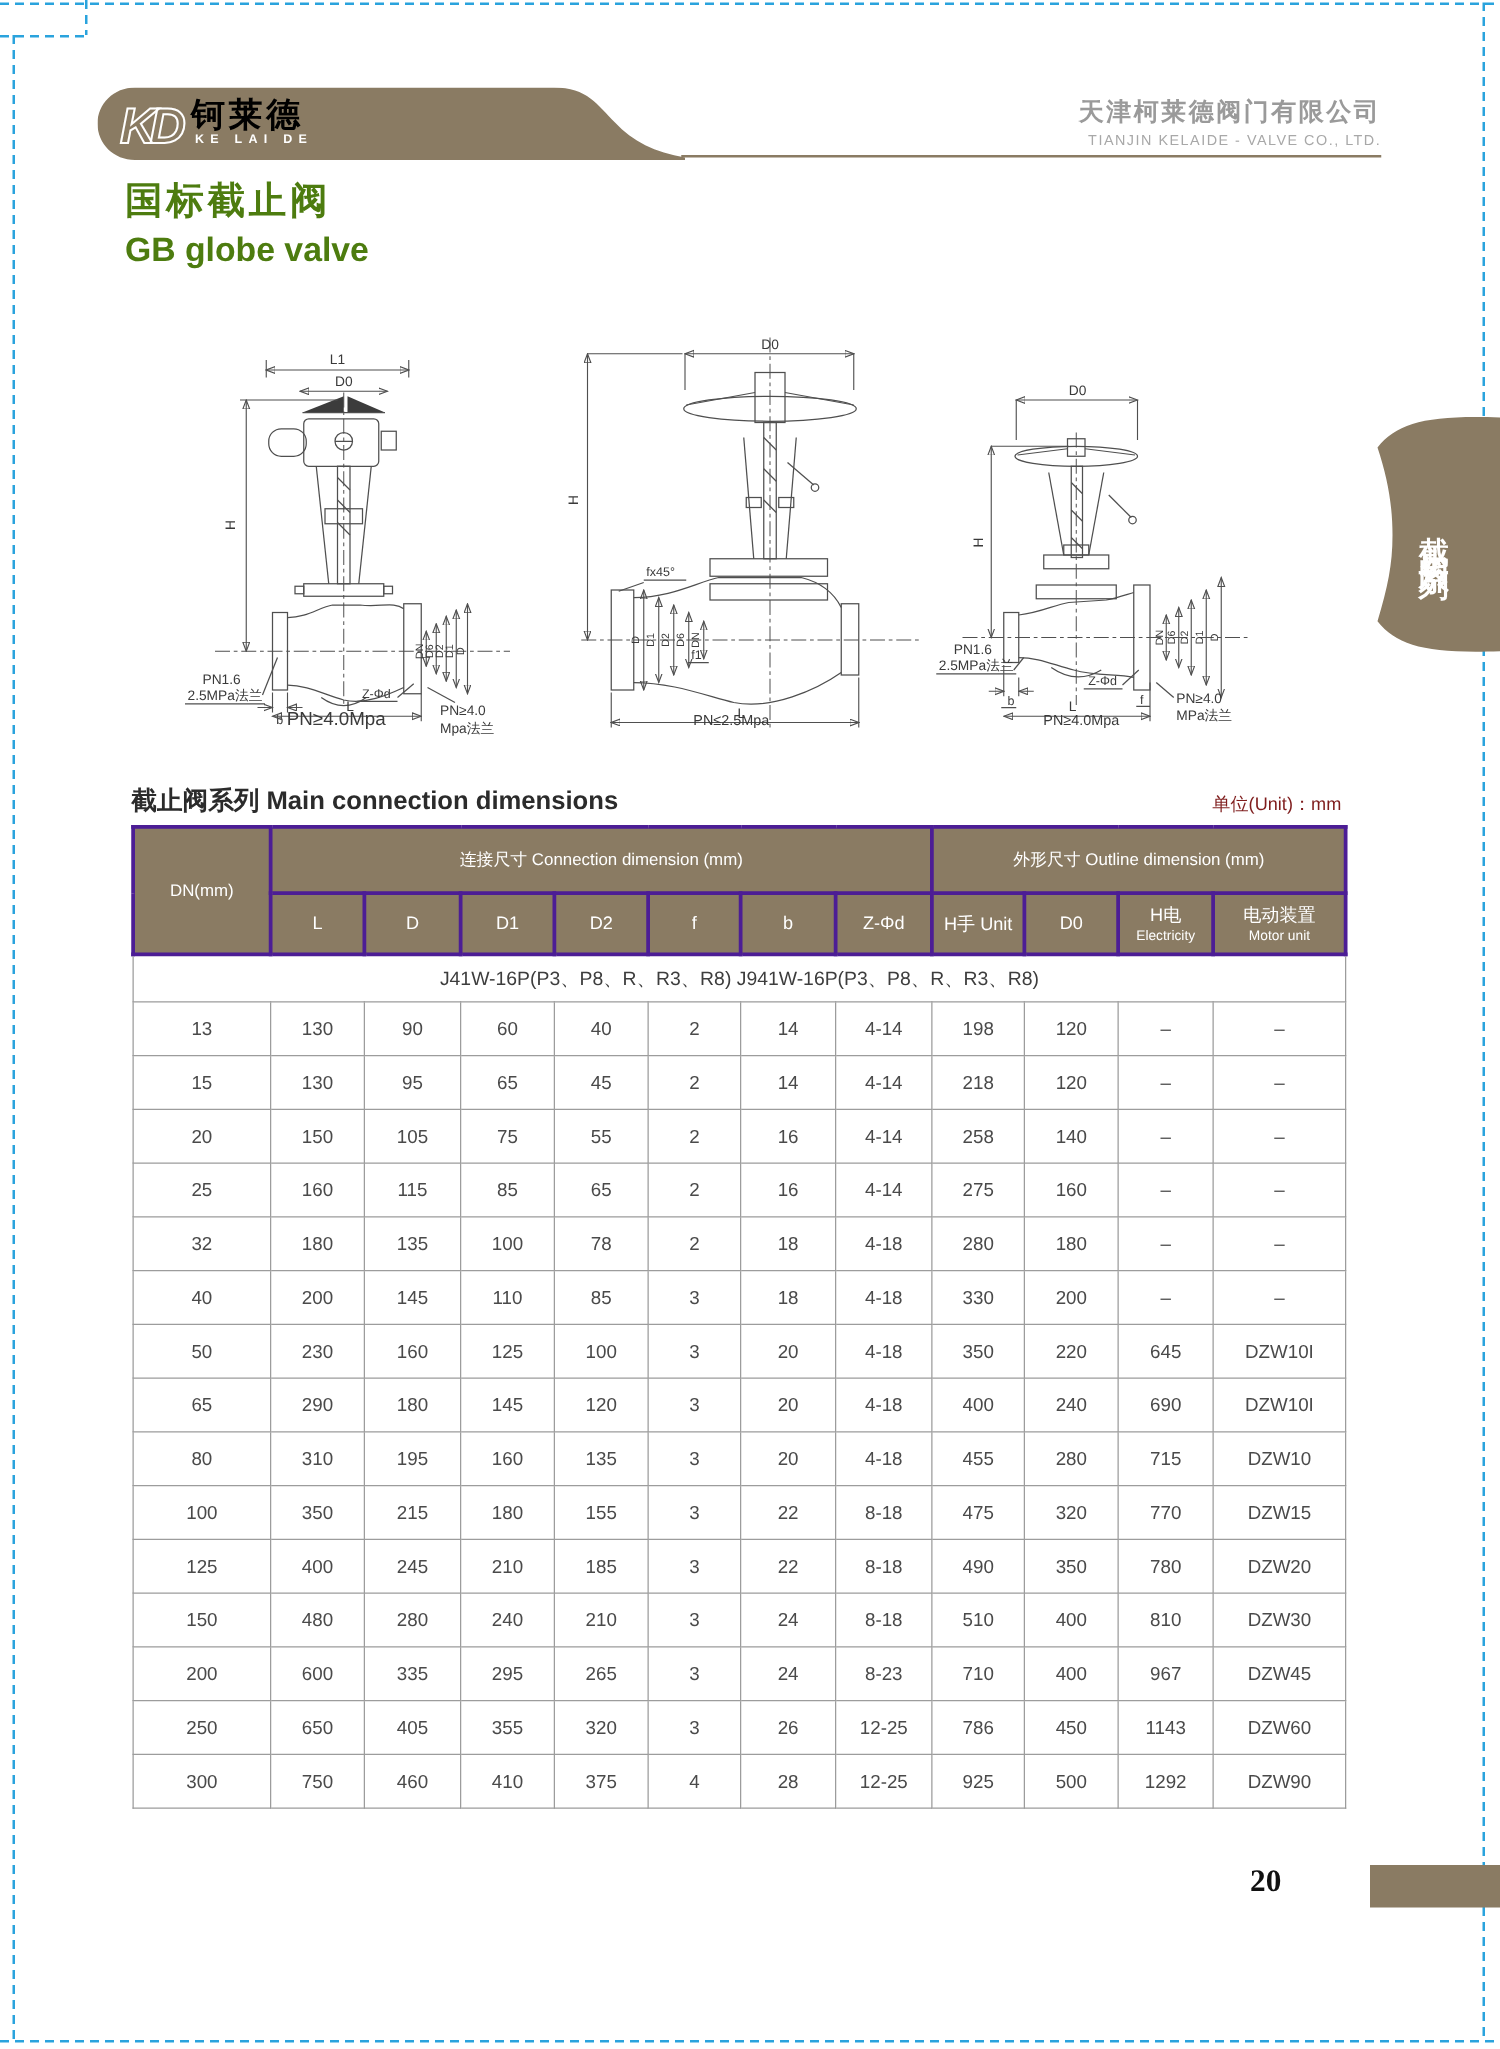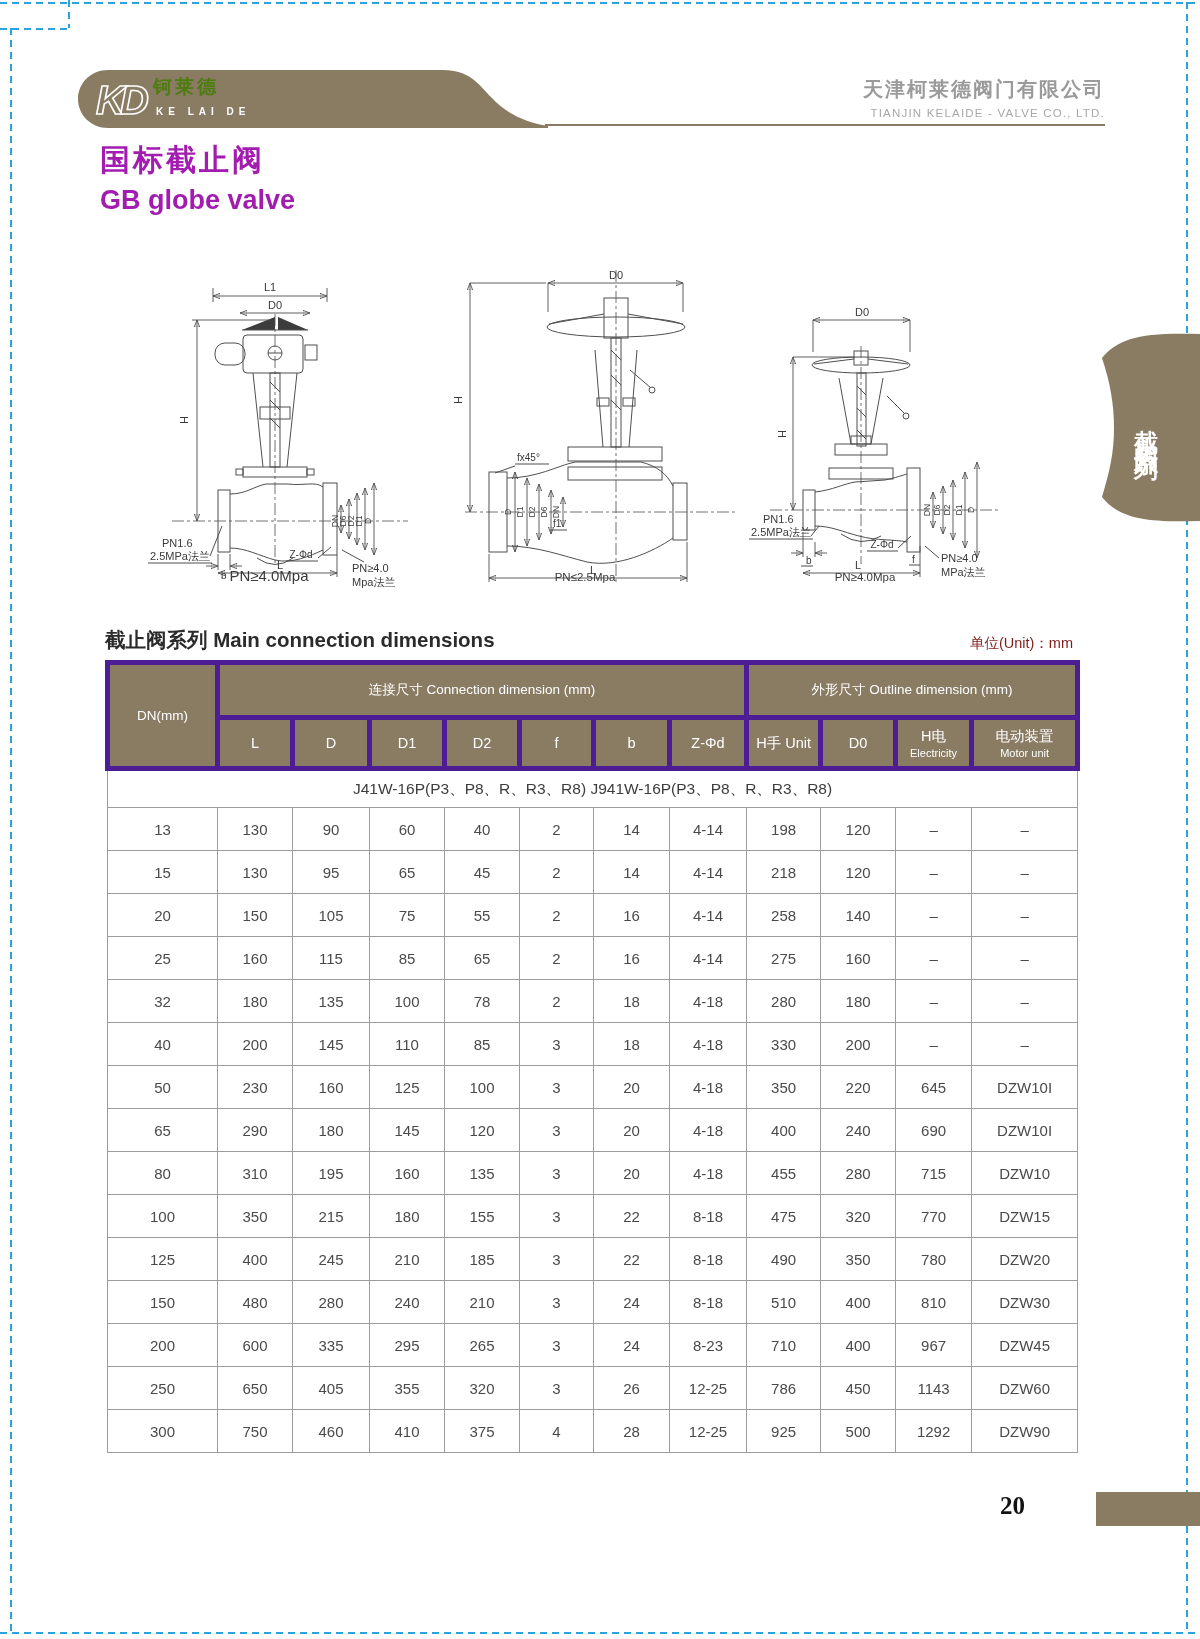--- a/index.html
+++ b/index.html
@@ -10,27 +10,27 @@
   }
   
   .dash-h { position:absolute; height:2px;
     background:repeating-linear-gradient(90deg,var(--blue) 0 7px,transparent 7px 12px); }
   .dash-v { position:absolute; width:2px;
     background:repeating-linear-gradient(180deg,var(--blue) 0 7px,transparent 7px 12px); }
 
   
   .banner { position:absolute; left:78px; top:70px; }
   .banner-underline { position:absolute; left:545px; top:124px; width:560px; height:2px; background:var(--taupe); }
-  .logo-cn { position:absolute; left:153px; top:74px; color:#4d7c0f; font-size:19px; font-weight:bold; letter-spacing:3px; }
+  .logo-cn { position:absolute; left:153px; top:74px; color:#000000; font-size:27px; font-weight:bold; letter-spacing:3px; }
   .logo-en { position:absolute; left:156px; top:106px; color:#fff; font-size:10px; letter-spacing:5px; font-weight:bold; }
   .company { position:absolute; right:95px; top:76px; text-align:right; }
   .company-cn { color:#9a9a9a; font-size:20px; font-weight:bold; letter-spacing:2px; }
   .company-en { color:#a8a8a8; font-size:11.5px; letter-spacing:1.2px; margin-top:4px; }
 
-  .title-block { position:absolute; left:100px; top:140px; color:#a21caf; }
+  .title-block { position:absolute; left:100px; top:140px; color:#4d7c0f; }
   .title-cn { font-size:30px; font-weight:bold; letter-spacing:3px; }
   .title-en { font-size:27px; font-weight:600; margin-top:4px; }
 
   
   .drw { position:absolute; }
   .drw line,.drw path,.drw rect,.drw ellipse,.drw circle { stroke:#4f4f4f; fill:none; stroke-width:1; }
   .drw polygon { fill:#3c3c3c; stroke:none; }
   .drw text { fill:#3a3a3a; stroke:none; font-size:11px; font-family:"Liberation Sans",sans-serif; }
   .drw .dim { stroke-width:0.9; }
   .drw .cl { stroke-dasharray:12 3 3 3; stroke-width:0.8; }
@@ -39,21 +39,21 @@
   .caption { position:absolute; text-align:center; color:#3a3a3a; }
   .caption.big { font-size:15px; }
   .caption.small { font-size:11.5px; }
 
   .section-title { position:absolute; left:105px; top:626px; font-size:20.5px; color:#2b2b2b; font-weight:600; }
   .unit-label { position:absolute; right:127px; top:634px; font-size:14.5px; color:#7f1d1d; }
 
   
   .dims { position:absolute; left:105px; top:660px; width:970px; border-collapse:collapse;
           table-layout:fixed; font-size:15px; color:#4a4a4a; }
-  .dims th { background:var(--taupe); color:#fff; font-weight:normal; border:5px solid #4c1d95;
+  .dims th { background:var(--taupe); color:#fff; font-weight:normal; border:3px solid #4c1d95;
              text-align:center; vertical-align:middle; }
   .dims th.group { height:48px; font-size:13.5px; }
   .dims th.sub { height:44px; font-size:14.5px; }
   .dims th .small2 { font-size:11px; margin-top:1px; }
   .dims td { border:1px solid #9c9c9c; text-align:center; vertical-align:middle; height:40px; background:#fff; }
   .dims tr.model td { height:34px; font-size:15.5px; color:#3d3d3d; }
 
   
   .side-tab { position:absolute; left:1092px; top:330px; width:108px; height:195px; }
   .side-tab-text { position:absolute; left:1092px; top:330px; width:108px; height:195px;

